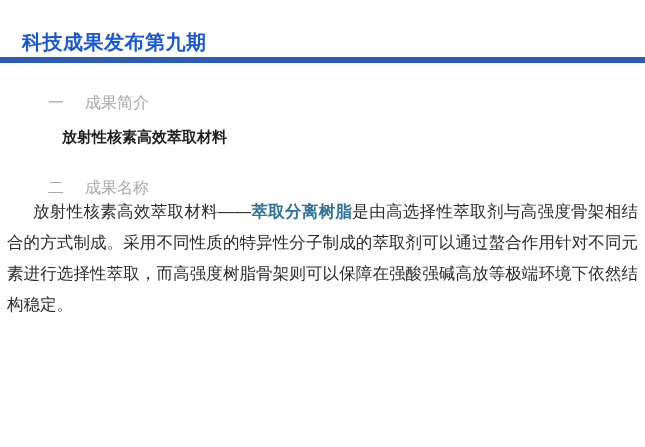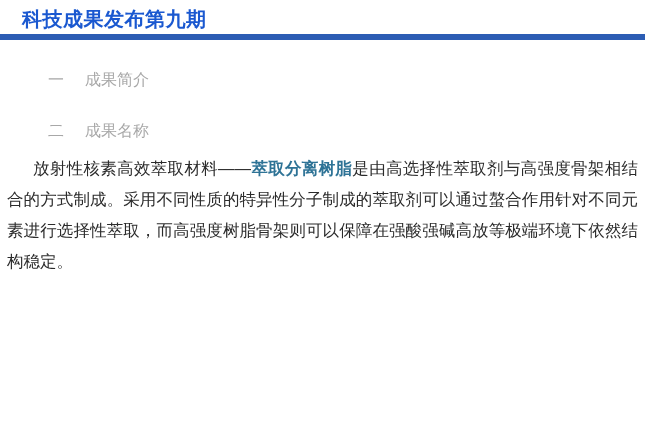--- a/index.html
+++ b/index.html
@@ -8,21 +8,21 @@
     background: #ffffff;
   }
   body {
     width: 645px;
     height: 447px;
     overflow: hidden;
     font-family: "Liberation Sans", "DejaVu Sans", sans-serif;
     position: relative;
   }
   .doc-header {
-    padding-top: 8px;
+    padding-top: 31px;
     border-radius: 22px;
   }
   .doc-title {
     margin-left: 22px;
     font-size: 20px;
     font-weight: bold;
     color: var(--title-blue, #1a58d0);
     line-height: 22px;
     letter-spacing: 0.5px;
   }
@@ -61,21 +61,20 @@
   .body-paragraph {
     margin: 0;
     padding: 0 7px;
     font-size: 16.5px;
     line-height: 31px;
     color: var(--body-text, #2b2b2b);
     text-align: justify;
     text-indent: 26px;
   }
   .body-paragraph.p1 {
-    margin-top: 14px;
   }
   .body-paragraph.p2 {
     margin-top: 31px;
   }
   .hl {
     color: var(--highlight-teal, #2e7396);
     font-weight: bold;
   }
 </style>
 </head>
@@ -86,20 +85,21 @@
   <div class="title-rule"></div>
 </header>
 
 <main>
 
   <div class="section-row first">
     <span class="marker">一</span>
     <span class="label">成果简介</span>
   </div>
 
+  <div class="achievement-name">放射性核素高效萃取材料</div>
 
   <div class="section-row second">
     <span class="marker">二</span>
     <span class="label">成果名称</span>
   </div>
 
   <p class="body-paragraph p1"><span>放射性核素高效萃取材料——</span><span class="hl">萃取分离树脂</span><span>是由高选择性萃取剂与高强度骨架相结合的方式制成。采用不同性质的特异性分子制成的萃取剂可以通过螯合作用针对不同元素进行选择性萃取，而高强度树脂骨架则可以保障在强酸强碱高放等极端环境下依然结构稳定。</span></p>
 
 
 </main>

